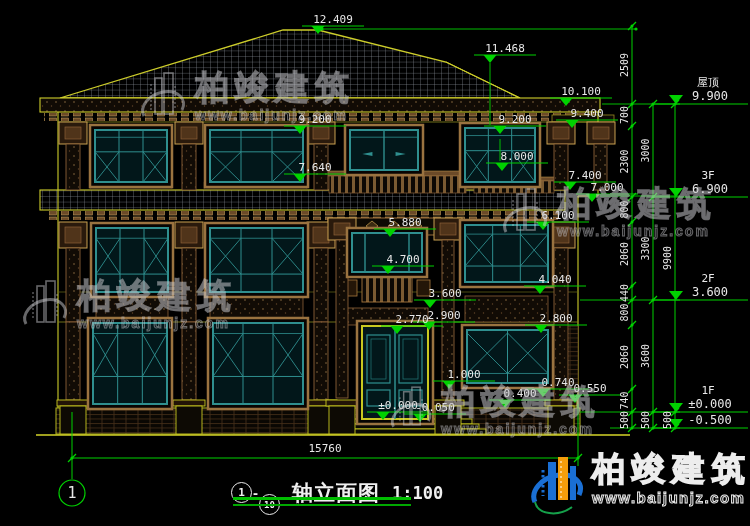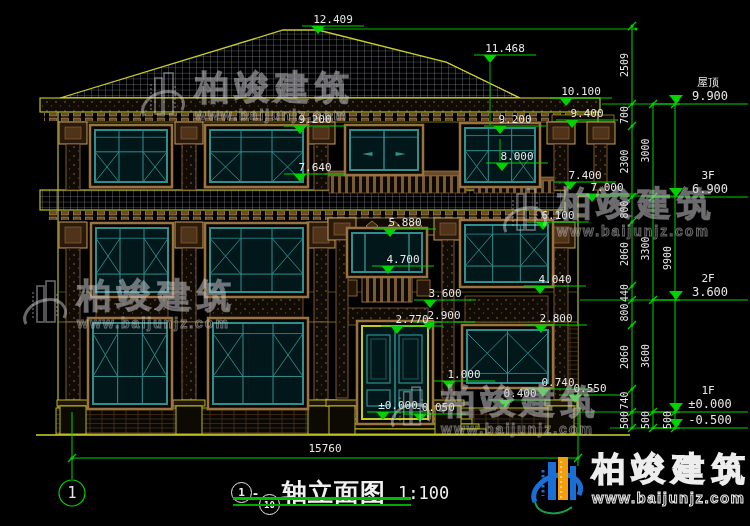--- a/index.html
+++ b/index.html
@@ -20,22 +20,22 @@
     color:#141414;-webkit-text-stroke:1.5px #ededed;white-space:nowrap;}
   #brandblock .url{font-size:15px;font-weight:700;letter-spacing:1.5px;margin-top:2px;
     color:#141414;-webkit-text-stroke:1px #e6e6e6;white-space:nowrap;}
   
   #titlebar{position:absolute;left:231px;top:470px;display:flex;align-items:center;color:#f0f0f0;}
   .axcirc{width:19px;height:19px;border:1.6px solid #ececec;border-radius:50%;
     display:flex;align-items:center;justify-content:center;
     font-family:"DejaVu Sans Mono",monospace;font-size:11px;font-weight:700;}
   .axcirc.ten{font-size:9px;margin-top:24px;}
   #titlebar .dash{font-weight:700;margin:0 1px;font-size:15px;}
-  #titlebar .tname{font-size:25px;font-weight:700;letter-spacing:1px;margin-left:2px;white-space:nowrap;}
-  #titlebar .tscale{font-size:17px;font-weight:400;margin-left:12px;
+  #titlebar .tname{font-size:21px;font-weight:700;letter-spacing:1px;margin-left:12px;white-space:nowrap;}
+  #titlebar .tscale{font-size:17px;font-weight:700;margin-left:12px;
     font-family:"DejaVu Sans Mono",monospace;}
   #title-underline{position:absolute;left:233px;top:497px;width:178px;height:4px;
     border-top:3px solid #00bd00;border-bottom:2px solid #00a800;}
   text{font-family:"DejaVu Sans Mono",monospace;}
 </style>
 </head>
 <body>
 
 <div id="stage">
 

